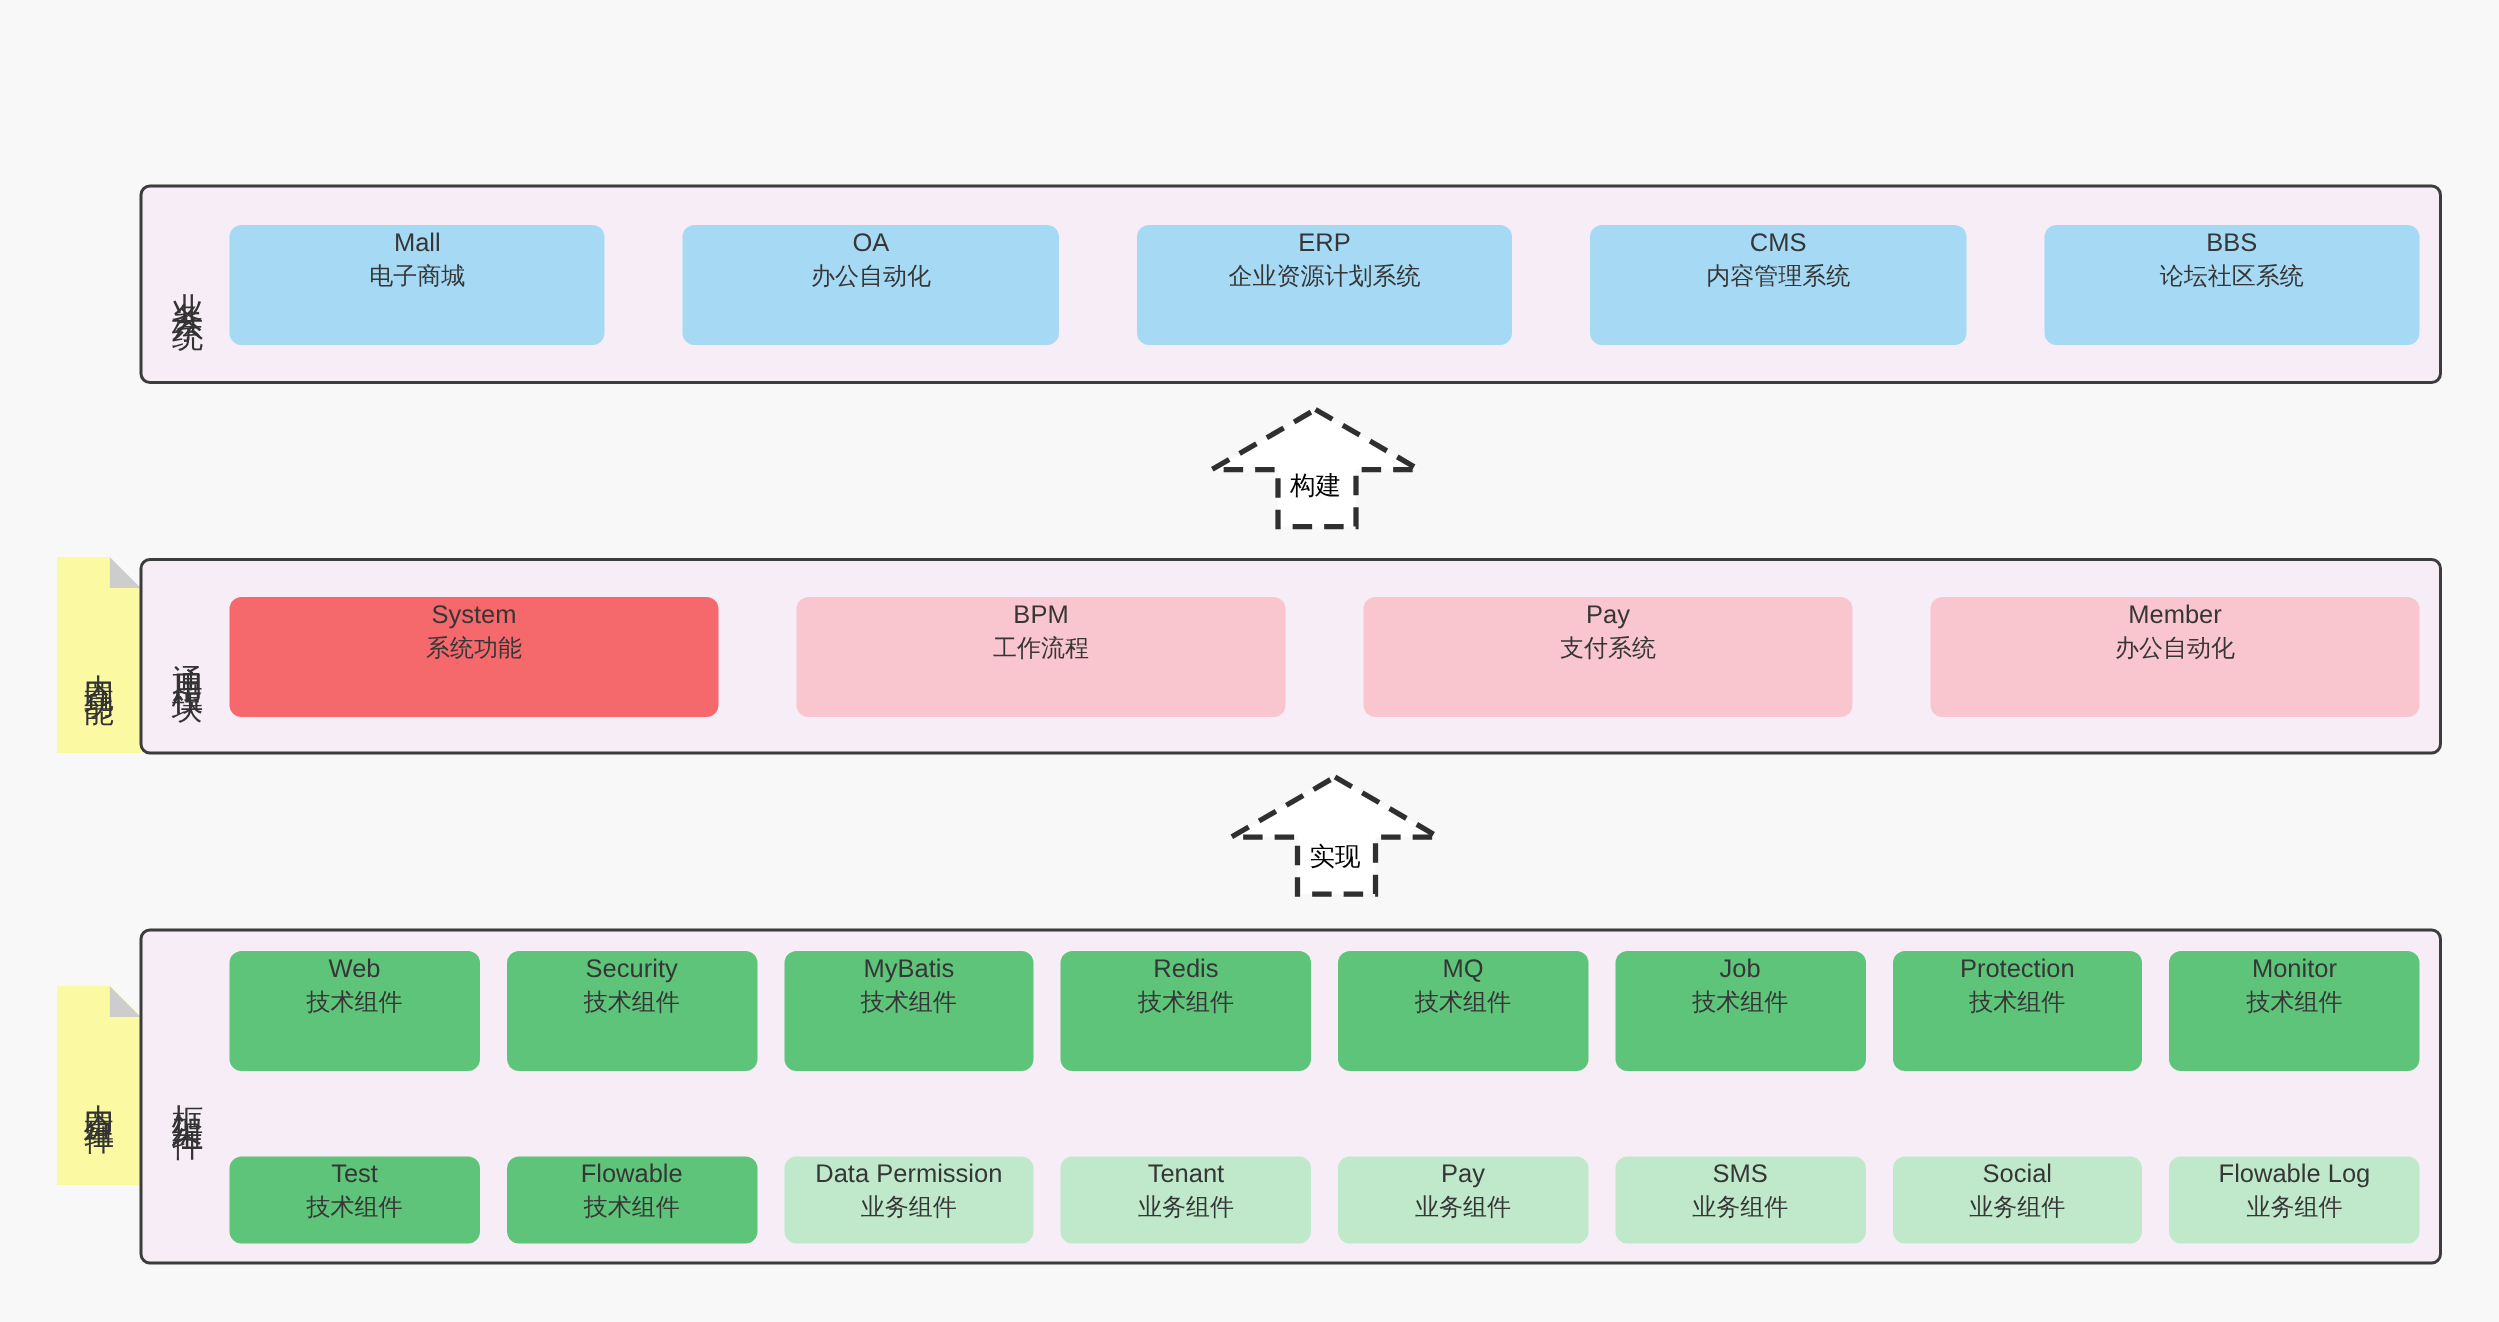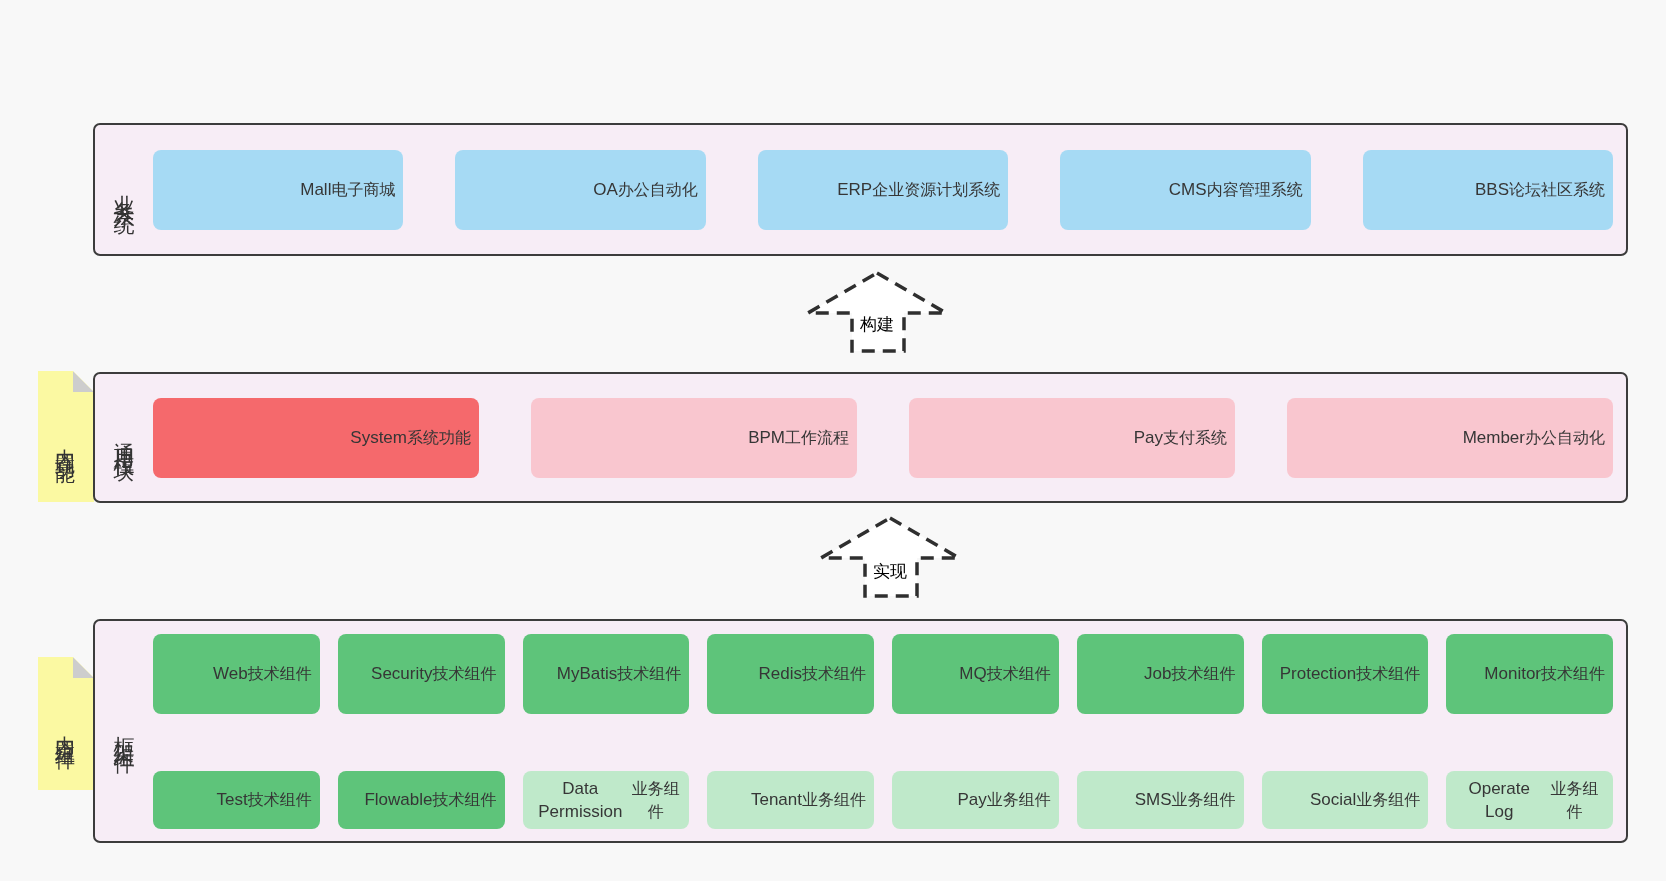--- a/index.html
+++ b/index.html
@@ -16,22 +16,22 @@
 
   .side{width:58px;display:flex;align-items:center;justify-content:center;flex:none;}
   .side-inner{writing-mode:vertical-lr;text-orientation:upright;
               font-size:21px;letter-spacing:6px;color:#333;}
 
   .content{flex:1;display:flex;flex-direction:column;justify-content:center;
            padding-right:13px;gap:24px;}
   .row{display:flex;}
   .row-6{gap:52px;}
   .row-8{gap:18px;}
-  .box{flex:1;height:80px;border-radius:8px;display:flex;flex-direction:row;
-       align-items:center;justify-content:flex-end;text-align:center;padding:0 8px;
+  .box{flex:1;height:80px;border-radius:8px;display:flex;flex-direction:column;
+       align-items:center;justify-content:flex-start;text-align:center;padding:0 8px;
        box-sizing:border-box;}
   .row2-h{height:58px;margin-top:33px;}
   .bn{font-size:17px;line-height:23px;}
   .bd{font-size:16px;line-height:23px;}
   .c-blue{background:#a6daf4;}
   .c-red{background:#f5696c;}
   .c-pink{background:#f9c6cf;}
   .c-green{background:#5ec47a;}
   .c-lgreen{background:#bfe9ca;}
 
@@ -198,20 +198,20 @@
         </div>
         <div class="box row2-h c-lgreen">
           <span class="bn">SMS</span>
           <span class="bd">业务组件</span>
         </div>
         <div class="box row2-h c-lgreen">
           <span class="bn">Social</span>
           <span class="bd">业务组件</span>
         </div>
         <div class="box row2-h c-lgreen">
-          <span class="bn">Operate Log</span>
+          <span class="bn">Flowable Log</span>
           <span class="bd">业务组件</span>
         </div>
       </div>
     </div>
   </section>
 
 </div>
 
 </body></html>

